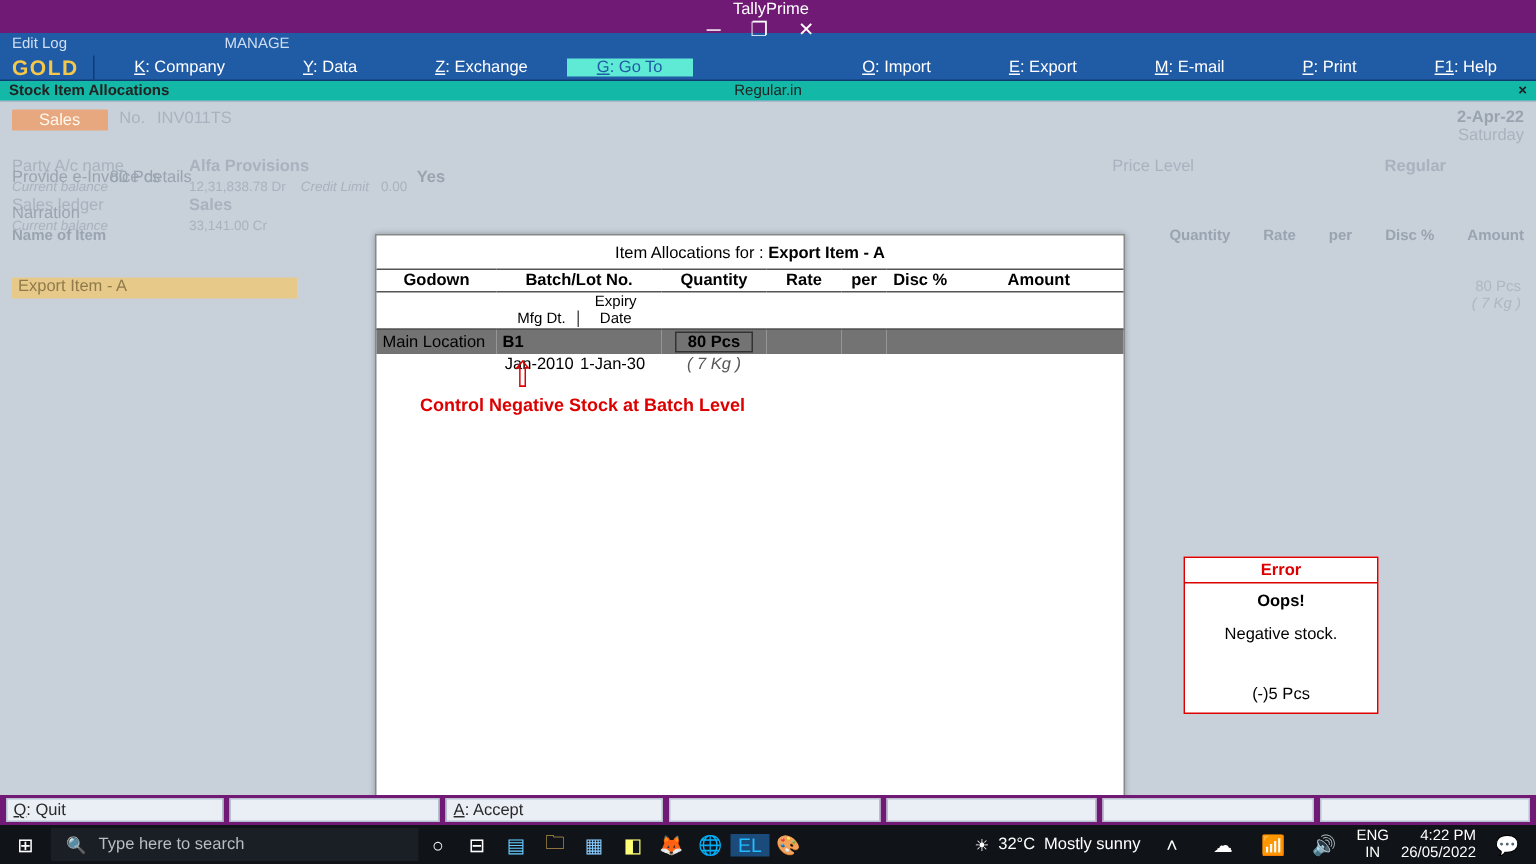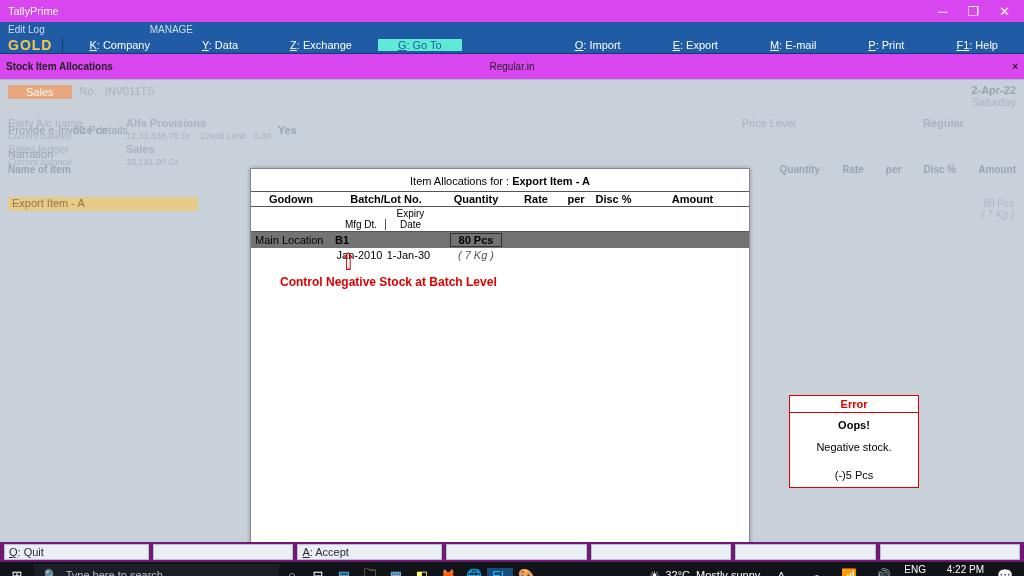--- a/index.html
+++ b/index.html
@@ -1,35 +1,35 @@
 <!DOCTYPE html>
 <html><head>
 <meta charset="utf-8">
 <style>
   * { margin:0; padding:0; box-sizing:border-box; font-family:"Segoe UI",Tahoma,sans-serif; }
   body { width:1024px; height:576px; overflow:hidden; background:#205ba6; position:relative; }
 
   
-  .titlebar { height:22px; background:#d946ef; display:flex; align-items:center; justify-content:space-between; color:#fff; padding:0 4px; font-size:11px; }
+  .titlebar { height:22px; background:#701a75; display:flex; align-items:center; justify-content:space-between; color:#fff; padding:0 4px; font-size:11px;flex-direction:column; }
   .titlebar .left { padding-left:4px; }
   .titlebar .winctrl { display:flex; gap:20px; padding-right:10px; }
   .titlebar .winctrl span { font-size:13px; cursor:pointer; }
 
   .sub1 { height:14px; color:#d0dff2; font-size:10px; padding-left:8px; display:flex; align-items:center; gap:60px;}
   .sub1 .manage { margin-left:45px; font-size:10px; }
 
   .gold-row { height:18px; display:flex; align-items:center; color:#fff; font-size:11px; border-bottom:1px solid #103c72;}
   .gold-row .gold { color:#f5c84a; font-weight:bold; font-size:14px; padding:0 10px 0 8px; letter-spacing:1px;}
   .gold-row .sep { width:1px; height:16px; background:#103c72; }
   .mcell { padding:0 26px; white-space:nowrap; }
   .mcell u { text-decoration:underline; }
   .goto { background:#5eead4; color:#205ba6; padding:0 20px; }
   .gold-row .flex { flex:1; }
 
-  .crumb { height:26px; background:#d946ef; color:#222; font-size:10px; display:flex; align-items:center; justify-content:space-between; padding:0 6px; border-bottom:1px solid #aab8cc;}
+  .crumb { height:14px; background:#14b8a6; color:#222; font-size:10px; display:flex; align-items:center; justify-content:space-between; padding:0 6px; border-bottom:1px solid #aab8cc;}
   .crumb .store { position:absolute; left:0; right:0; text-align:center; }
   .crumb .close { font-weight:bold; color:#222; }
 
   
   .workspace { position:relative; height:calc(576px - 22px - 14px - 18px - 14px - 20px - 26px); background:#c8d0da; overflow:hidden; }
   .dim { color:#a9b2be; font-size:11px; padding:4px 8px; position:relative;}
   .dim-row { display:flex; gap:8px; padding:1px 0; }
   .dim .orange-pill { background:#e7a77f; color:#fff8ee; padding:1px 18px; border-radius:1px; }
   .dim-head { position:absolute; right:8px; top:4px; text-align:right; }
   .dim-head .d1 { color:#9aa4b0; font-weight:bold;}
@@ -225,21 +225,21 @@
   </div>
 
   <div class="arrow">⇧</div>
   <div class="annot">Control Negative Stock at Batch Level</div>
 
   <div class="errbox">
     <div class="t">Error</div>
     <div class="b">
       <div class="oops">Oops!</div>
       <div>Negative stock.</div>
-      <div style="margin-top:16px">(-)5 Pcs</div>
+      <div style="margin-top:28px">(-)5 Pcs</div>
     </div>
   </div>
 </div>
 
 <div class="fnrow">
   <div class="cell q"><u>Q</u>: Quit</div>
   <div class="cell blank"></div>
   <div class="cell q"><u>A</u>: Accept</div>
   <div class="cell blank"></div>
   <div class="cell blank"></div>

